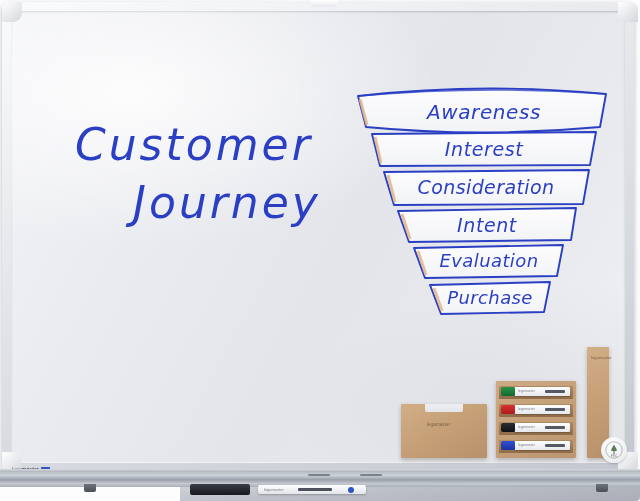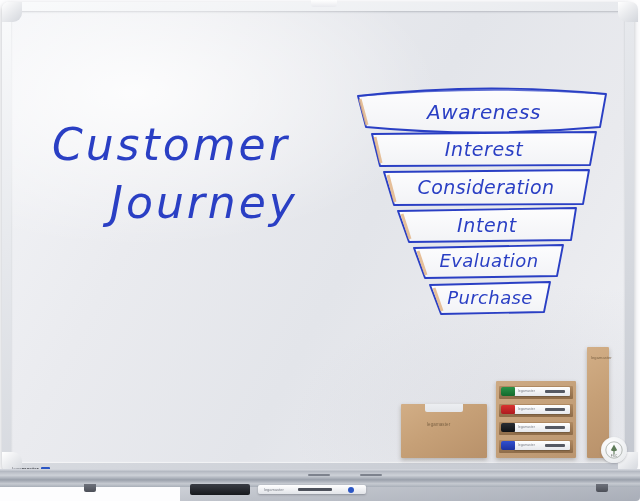--- a/index.html
+++ b/index.html
@@ -68,21 +68,21 @@
         font-family:"Liberation Sans",sans-serif;}
   .tray-marker .bar{position:absolute;left:40px;top:3px;width:34px;height:3px;
         background:#4d515b;border-radius:1px;}
   .tray-marker .dot{position:absolute;right:12px;top:1.5px;width:6px;height:6px;
         border-radius:50%;background:#2b56c4;}
   .tray-eraser{position:absolute;left:190px;top:484px;width:60px;height:11px;
         background:linear-gradient(#3a3d45,#17191d);border-radius:2px;}
 
   
   .ink{position:absolute;color:#701a75;
-       font-family:"DejaVu Sans",sans-serif;}
+       font-family:"DejaVu Sans",sans-serif;margin-left:23px;}
   .title{left:52px;top:96px;width:260px;height:120px;}
   .title svg{overflow:visible;}
 
   
   .funnel{position:absolute;left:350px;top:80px;width:265px;height:250px;}
   .funnel svg{overflow:visible;}
   .fl-label{fill:#2a3fc4;font-family:"DejaVu Sans",sans-serif;font-style:italic;
             text-anchor:middle;dominant-baseline:middle;}
 
   

